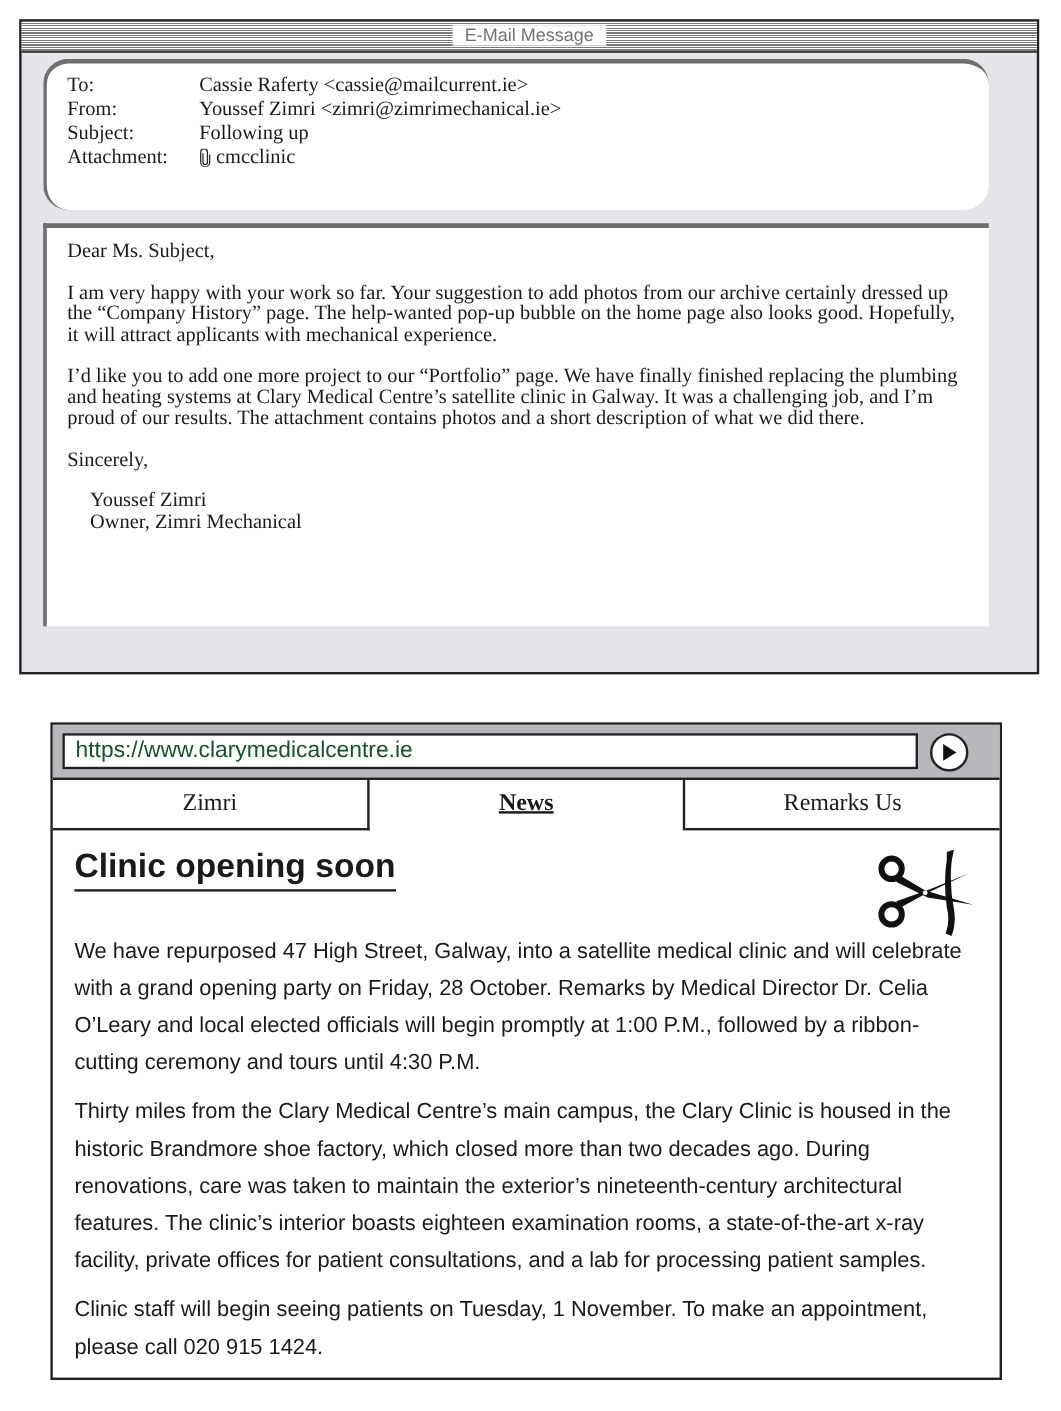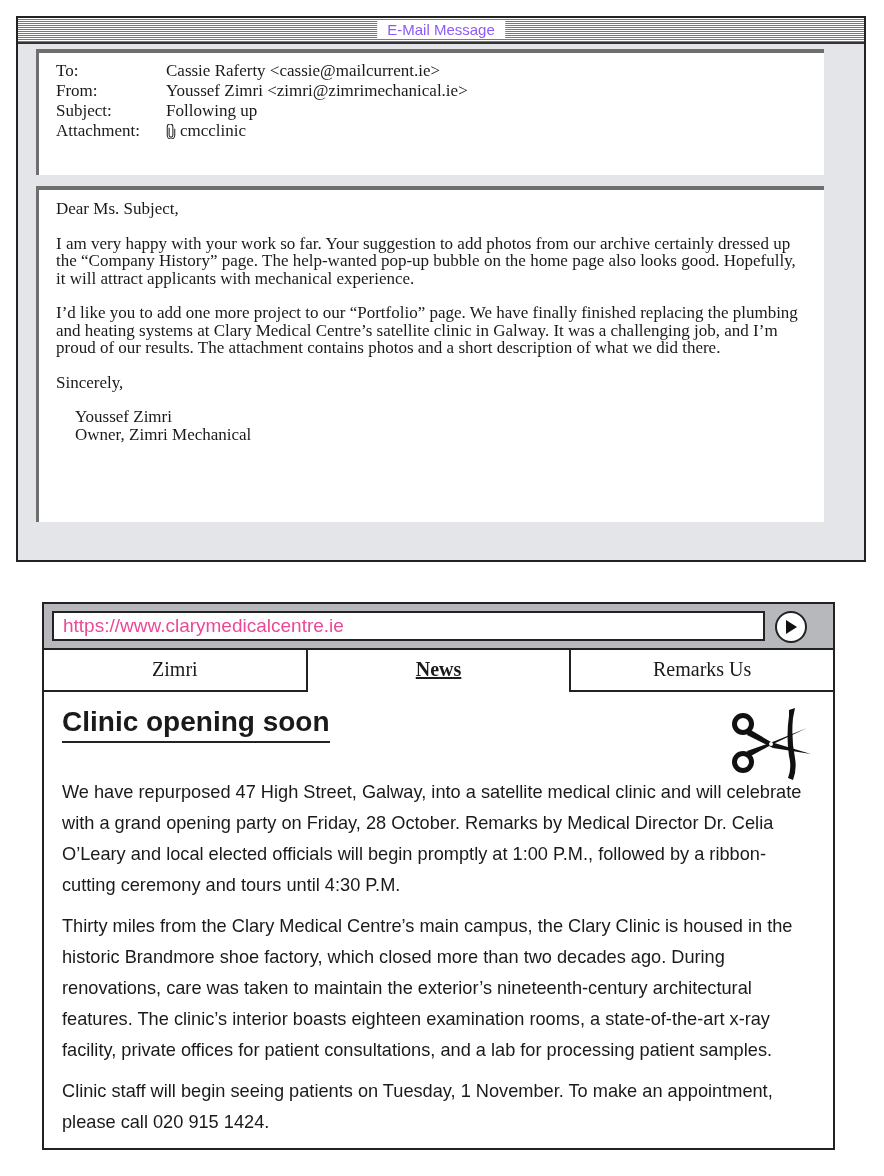--- a/index.html
+++ b/index.html
@@ -13,27 +13,28 @@
     position: absolute; left: 16px; top: 16px; width: 850px; height: 546px;
     border: 2px solid #222; background: #e4e5e9; box-sizing: border-box;
   }
   .email-titlebar {
     position: relative; height: 24px; border-bottom: 2px solid #333;
     background: repeating-linear-gradient(to bottom, #ffffff 0px, #ffffff 1px, #7a7a7a 1px, #7a7a7a 2px);
   }
   .email-title {
     position: absolute; left: 50%; top: 3px; transform: translateX(-50%);
     background: #fff; padding: 0 10px; font-family: "Liberation Sans", sans-serif;
-    font-size: 15px; line-height: 17px; color: #8b5cf6;
+    font-size: 15px; line-height: 17px; color: #737373;
   }
   .email-header-panel {
     position: absolute; left: 18px; top: 31px; width: 788px; height: 126px;
     background: #fff; box-sizing: border-box;
     border-top: 4px solid #6e6e6e; border-left: 3px solid #6e6e6e;
     padding: 8px 0 0 17px;
+    border-radius: 21px;
   }
   .hdr-row { display: flex; font-size: 17px; line-height: 20px; }
   .hdr-label { width: 110px; }
   .hdr-value { display: flex; align-items: center; }
   .clip-icon { display: inline-block; width: 10px; height: 15px; margin-right: 4px; }
 
   .email-body-panel {
     position: absolute; left: 18px; top: 168px; width: 788px; height: 336px;
     background: #fff; box-sizing: border-box;
     border-top: 4px solid #6e6e6e; border-left: 3px solid #6e6e6e;
@@ -49,21 +50,21 @@
     border: 2px solid #222; box-sizing: border-box; background: #fff;
   }
   .addr-bar {
     height: 46px; background: #b7b8bc; border-bottom: 2px solid #222; box-sizing: border-box;
     position: relative;
   }
   .addr-input {
     position: absolute; left: 8px; top: 7px; width: 713px; height: 30px;
     border: 2px solid #222; background: #fff; box-sizing: border-box;
     font-family: "Liberation Sans", sans-serif; font-size: 19px; line-height: 26px;
-    padding-left: 9px; color: #ec4899;
+    padding-left: 9px; color: #14532d;
   }
   .go-button {
     position: absolute; left: 731px; top: 7px; width: 32px; height: 32px;
     border: 2px solid #222; border-radius: 50%; background: #fff; box-sizing: border-box;
     display: flex; align-items: center; justify-content: center; cursor: pointer;
   }
   .nav-tabs {
     display: flex; height: 42px; position: relative;
   }
   .nav-tab {

